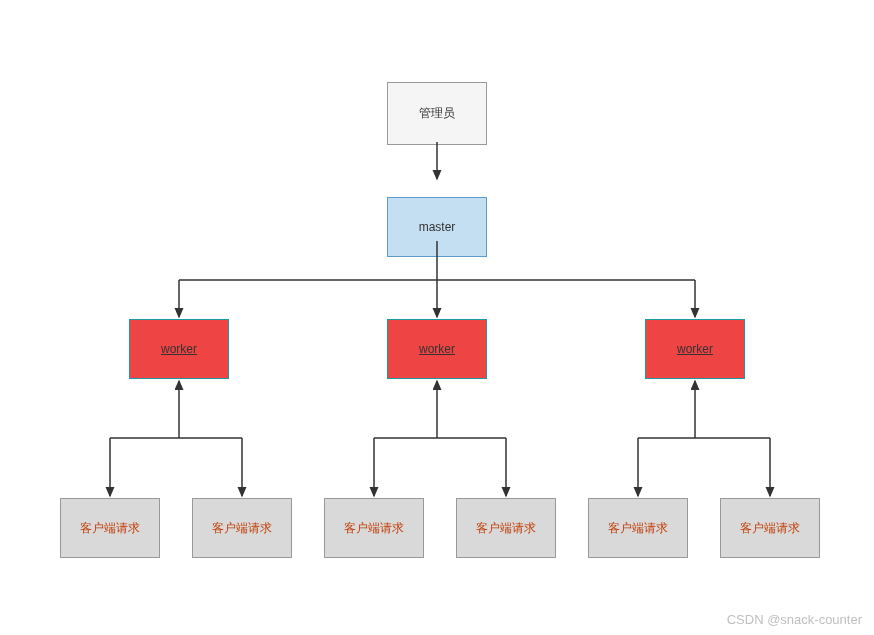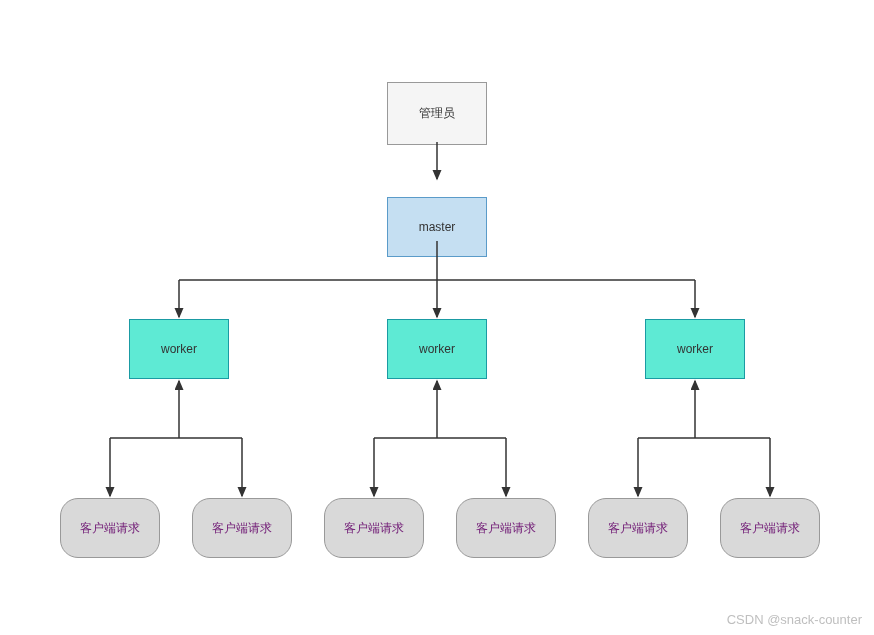--- a/index.html
+++ b/index.html
@@ -22,29 +22,29 @@
       background: #f5f5f5;
       border-color: #999;
       color: #333;
     }
     .node-master {
       background: #c5dff2;
       border-color: #5a9bc9;
       color: #333;
     }
     .node-worker {
-      background: #5eead4;
+      background: #ef4444;
       border-color: #1a9ba3;
       color: #333;
+      text-decoration: underline;
     }
     .node-client {
       background: #d9d9d9;
       border-color: #999;
-      color: #701a75;
-      border-radius: 18px;
+      color: #c2410c;
     }
     svg.connector {
       position: absolute;
       top: 0;
       left: 0;
       width: 874px;
       height: 635px;
       pointer-events: none;
     }
     .watermark {

